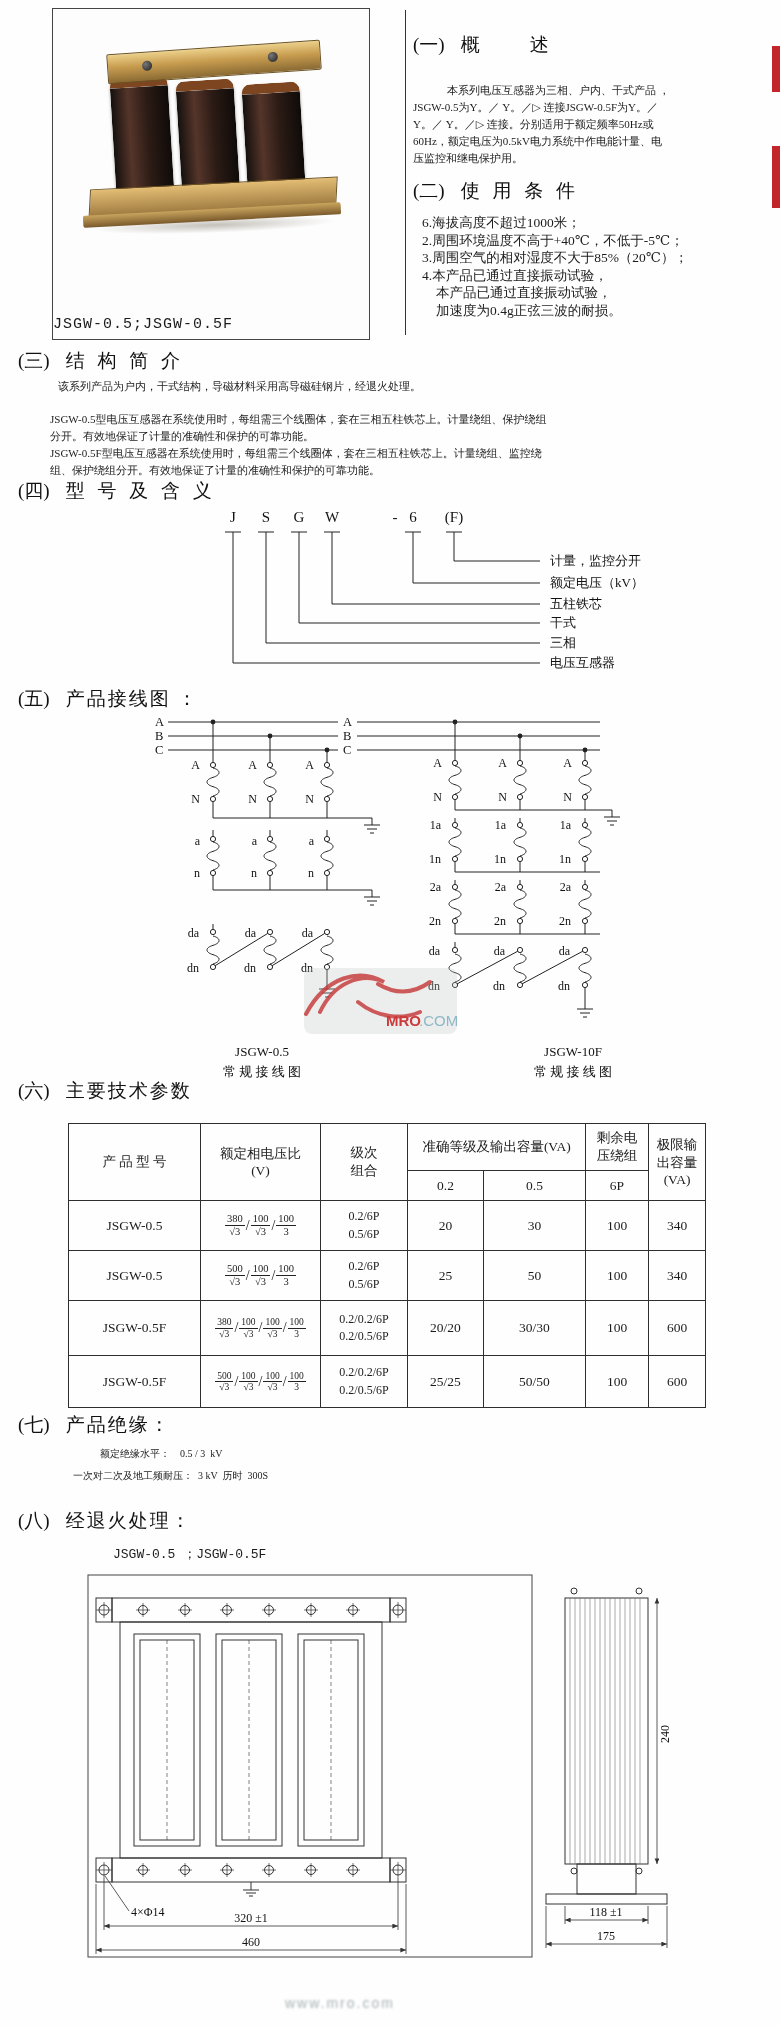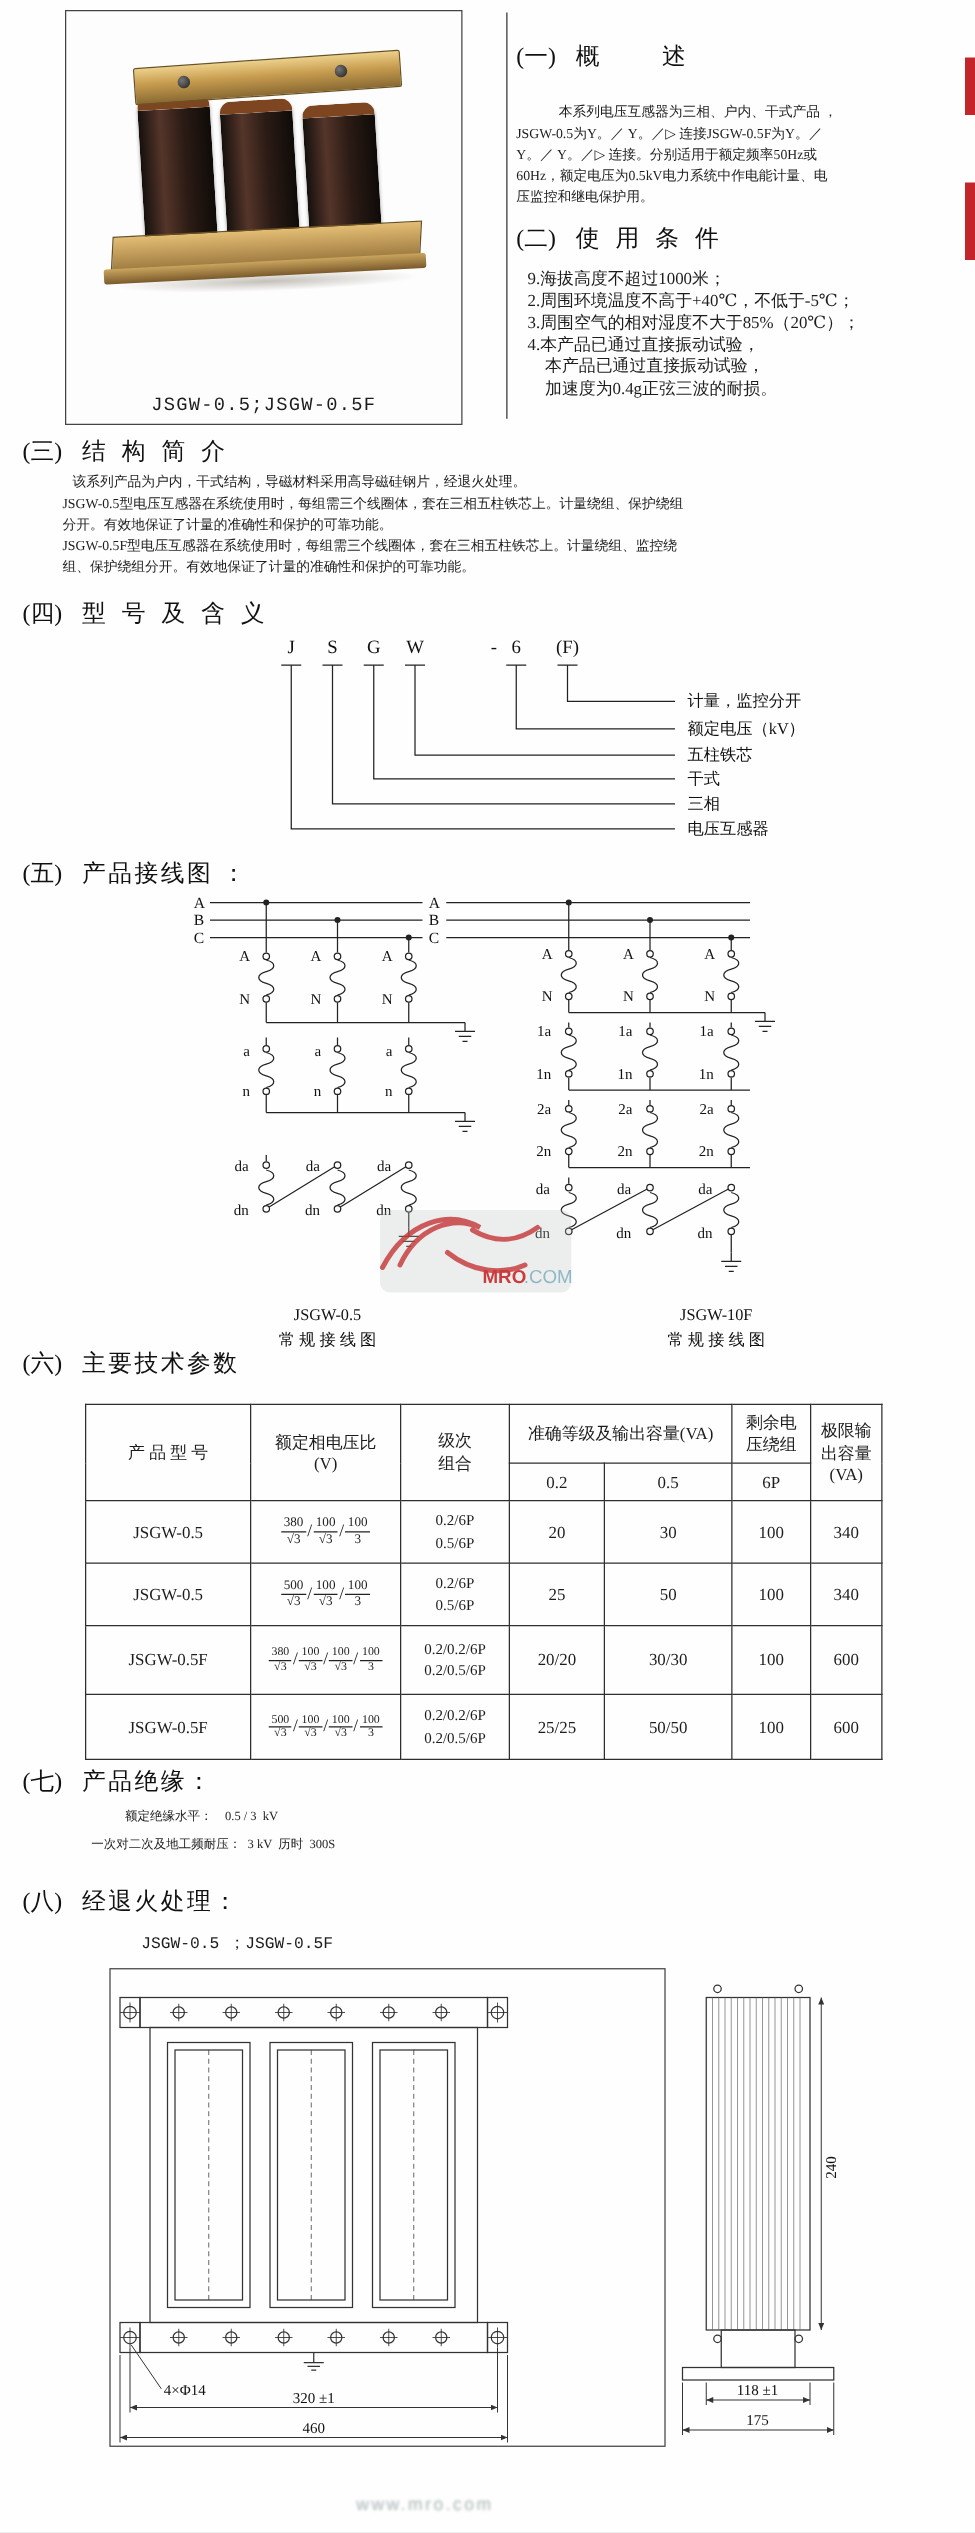--- a/index.html
+++ b/index.html
@@ -4,21 +4,21 @@
 <style>
   html,body{margin:0;padding:0;background:#e8e8e8}
   #page{position:relative;width:780px;height:2026px;background:#fefefe;overflow:hidden;
         font-family:"Liberation Serif","DejaVu Serif",serif;color:#1c1c1c}
   .abs{position:absolute}
   .h{position:absolute;font-size:19px;white-space:pre;color:#111}
   .h .ht{margin-left:16px;letter-spacing:4px}
   .bodyline{font-size:11px;line-height:17px;white-space:pre-wrap}
   .indent{text-indent:34px}
   #photo-box{position:absolute;left:52px;top:8px;width:316px;height:330px;border:1px solid #444;background:#fdfdfd}
-  .p-caption{position:absolute;left:0;right:0;bottom:6px;text-align:center;
+  .p-caption{position:absolute;left:0;right:0;bottom:6px;
              font-family:"Liberation Mono","DejaVu Sans Mono",monospace;font-size:15px;letter-spacing:1px}
   
   .art{position:absolute;left:20px;top:22px;width:276px;height:215px}
   .clamp{position:absolute;left:34px;top:16px;width:212px;height:28px;border:1px solid #6b5222;
          background:linear-gradient(180deg,#ecd08a,#c79c4f 45%,#8a6a33);transform:rotate(-4deg);border-radius:2px}
   .bolt-dot{position:absolute;top:8px;width:10px;height:10px;border-radius:50%;
             background:radial-gradient(circle at 35% 35%,#777,#1c1c1c)}
   .coil{position:absolute;top:46px;width:58px;height:112px;border-radius:9px;transform:rotate(-3.5deg);
         background:linear-gradient(90deg,#14100d,#55352a 30%,#2b1b15 62%,#0f0b09);
         border-top:10px solid #7e4620;box-shadow:0 2px 3px rgba(0,0,0,.35)}
@@ -75,32 +75,32 @@
   <div class="abs" style="left:413px;top:82px;width:360px">
     <div class="bodyline indent">本系列电压互感器为三相、户内、干式产品 ，</div>
     <div class="bodyline">JSGW-0.5为Y。／ Y。／▷ 连接JSGW-0.5F为Y。／</div>
     <div class="bodyline">Y。／ Y。／▷ 连接。分别适用于额定频率50Hz或</div>
     <div class="bodyline">60Hz，额定电压为0.5kV电力系统中作电能计量、电</div>
     <div class="bodyline">压监控和继电保护用。</div>
   </div>
 
   <div class="h" style="left:413px;top:178px"><span>(二)</span><span class="ht">使 用 条 件</span></div>
   <div class="abs sec-list" style="left:422px;top:214px;width:352px;line-height:17.5px;font-size:13.5px">
-    <div>9.海拔高度不超过1000米；</div>
+    <div>6.海拔高度不超过1000米；</div>
     <div>2.周围环境温度不高于+40℃，不低于-5℃；</div>
     <div>3.周围空气的相对湿度不大于85%（20℃）；</div>
     <div>4.本产品已通过直接振动试验，</div>
     <div style="padding-left:14px">本产品已通过直接振动试验，</div>
     <div style="padding-left:14px">加速度为0.4g正弦三波的耐损。</div>
   </div>
 
   <div class="h" style="left:18px;top:348px"><span>(三)</span><span class="ht">结 构 简 介</span></div>
   <div class="abs" style="left:50px;top:378px;width:720px">
     <div class="bodyline" style="padding-left:8px">该系列产品为户内，干式结构，导磁材料采用高导磁硅钢片，经退火处理。</div>
-    <div class="bodyline" style="margin-top:0">JSGW-0.5型电压互感器在系统使用时，每组需三个线圈体，套在三相五柱铁芯上。计量绕组、保护绕组</div>
+    <div class="bodyline" style="margin-top:16px">JSGW-0.5型电压互感器在系统使用时，每组需三个线圈体，套在三相五柱铁芯上。计量绕组、保护绕组</div>
     <div class="bodyline">分开。有效地保证了计量的准确性和保护的可靠功能。</div>
     <div class="bodyline" style="margin-top:0">JSGW-0.5F型电压互感器在系统使用时，每组需三个线圈体，套在三相五柱铁芯上。计量绕组、监控绕</div>
     <div class="bodyline">组、保护绕组分开。有效地保证了计量的准确性和保护的可靠功能。</div>
   </div>
 
   <div class="h" style="left:18px;top:478px"><span>(四)</span><span class="ht">型 号 及 含 义</span></div>
   <svg class="abs" style="left:155px;top:500px" width="620" height="200" viewBox="0 0 620 200">
     <g fill="#111" font-size="15" text-anchor="middle" style="font-family:'Liberation Mono','DejaVu Sans Mono',monospace">
       <text x="78" y="22">J</text>
       <text x="111" y="22">S</text>

